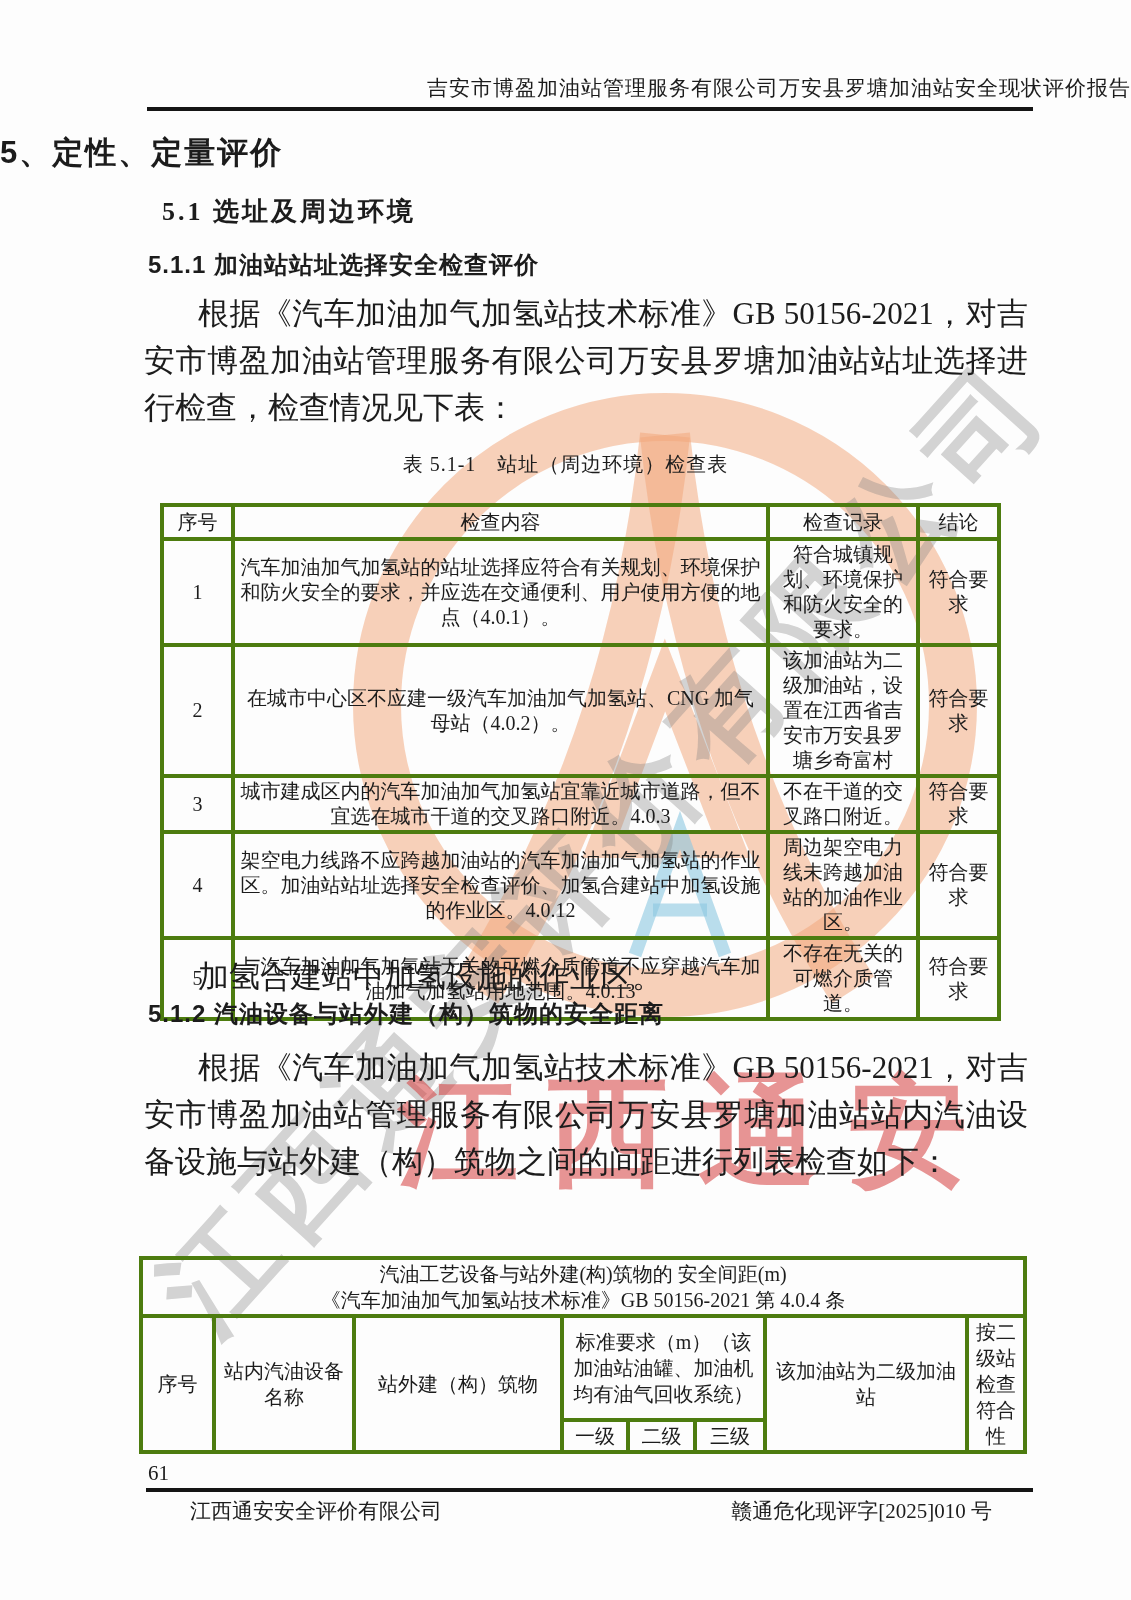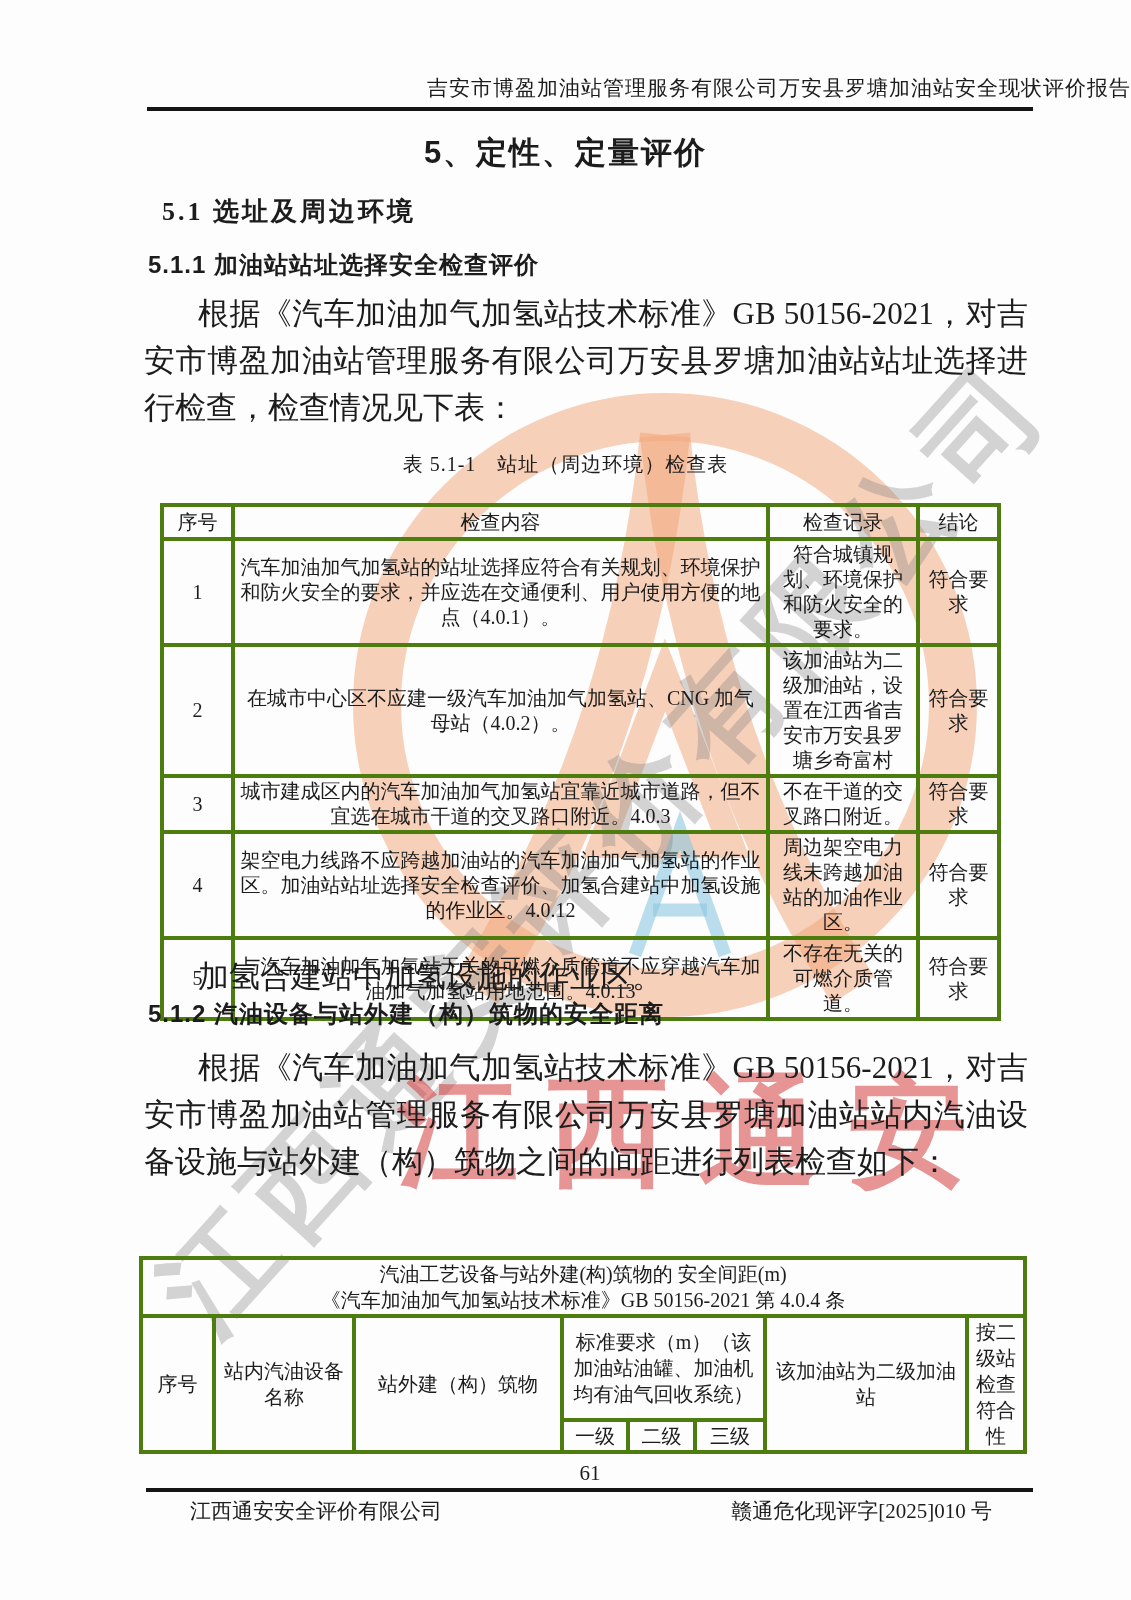--- a/index.html
+++ b/index.html
@@ -23,21 +23,21 @@
     position:absolute;left:398px;top:1066px;height:130px;line-height:130px;
     font-size:120px;font-weight:bold;letter-spacing:30px;
     color:rgba(213,62,62,0.55);white-space:nowrap;
     font-family:"Liberation Sans","DejaVu Sans",sans-serif;
   }
   
   .content{position:absolute;inset:0;z-index:1;}
   .abs{position:absolute;}
   .hdr-title{top:74px;left:0;width:100%;text-align:right;font-size:21px;letter-spacing:1px;}
   .hdr-rule{top:107px;left:147px;width:886px;height:4px;background:#151515;}
-  .doc-title{top:132px;left:0;width:100%;text-align:center;font-size:31px;font-weight:bold;
+  .doc-title{top:132px;left:0;width:100%;font-size:31px;font-weight:bold;
              font-family:"Liberation Sans","DejaVu Sans",sans-serif;letter-spacing:2px;}
   .h51{top:194px;left:148px;font-size:26px;font-weight:bold;letter-spacing:3px;margin-left:14px;}
   .h-sub{left:148px;font-size:24px;font-weight:bold;
          font-family:"Liberation Sans","DejaVu Sans",sans-serif;letter-spacing:1px;}
   .h511{top:249px;}
   .h512{top:998px;}
   .para{left:144px;width:884px;font-size:31px;line-height:47px;
         text-align:justify;text-indent:54px;}
   .p1{top:290px;}
   .p2{top:953px;width:884px;}
@@ -45,21 +45,21 @@
   .tbl-caption{left:0;width:100%;text-align:center;font-size:20px;letter-spacing:1px;}
   .cap1{top:451px;}
   .cap2{top:1200px;}
   table{border-collapse:collapse;table-layout:fixed;}
   td,th{border:4px solid #4d7c0f;font-weight:normal;text-align:center;
         vertical-align:middle;font-size:20px;line-height:25px;padding:1px 4px;
         overflow:hidden;}
   .t1{top:503px;left:160px;width:837px;}
   .t2{top:1256px;left:139px;width:884px;}
   .t2 td{line-height:26px;}
-  .pageno{top:1461px;left:148px;width:884px;text-align:center;font-size:21px;}
+  .pageno{top:1461px;left:148px;width:884px;font-size:21px;}
   .ftr-rule{top:1488px;left:146px;width:887px;height:4px;background:#151515;}
   .ftr{top:1497px;left:148px;width:884px;display:flex;justify-content:space-between;
        font-size:21px;box-sizing:border-box;padding:0 40px 0 42px;}
 </style>
 </head>
 <body>
 
 <div class="page">
 
   <div class="wm-layer">

